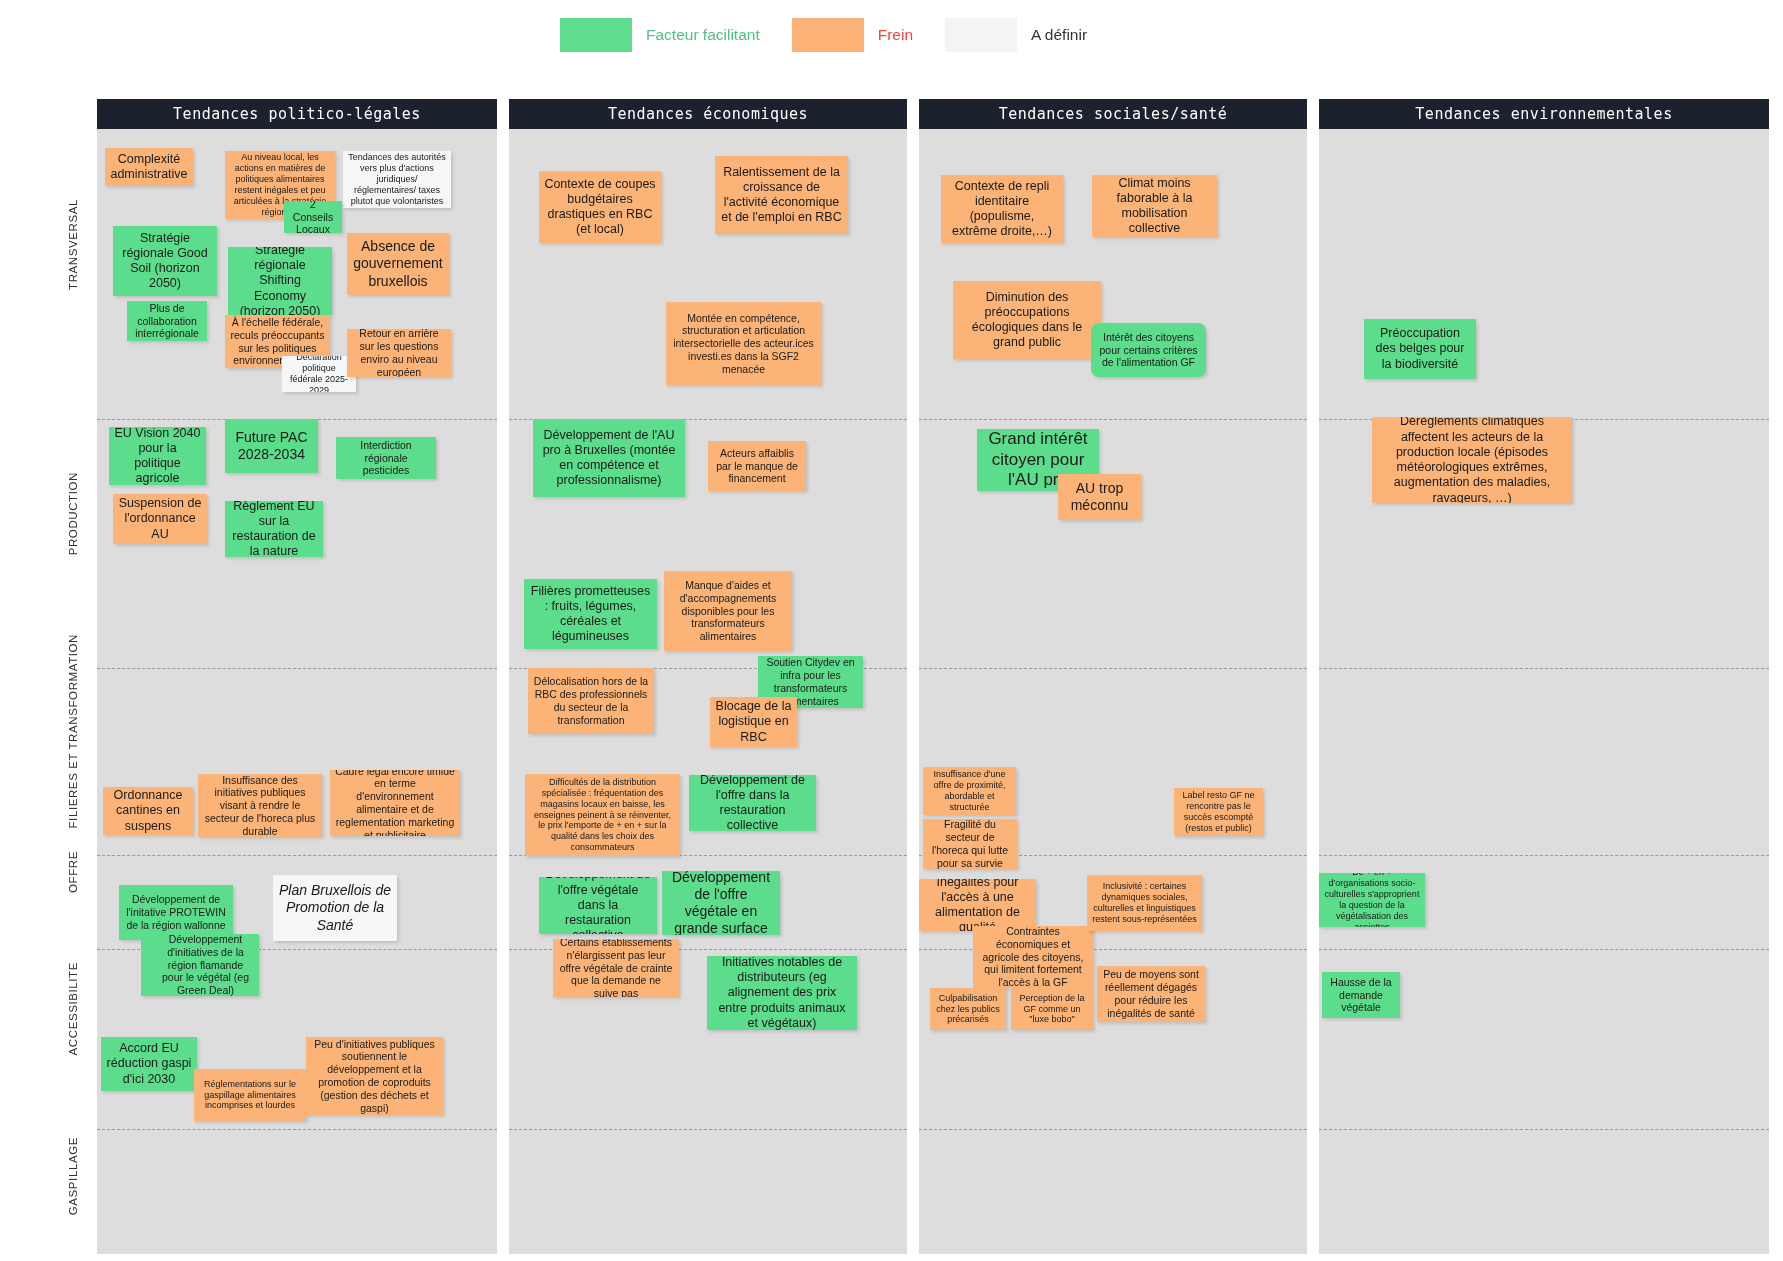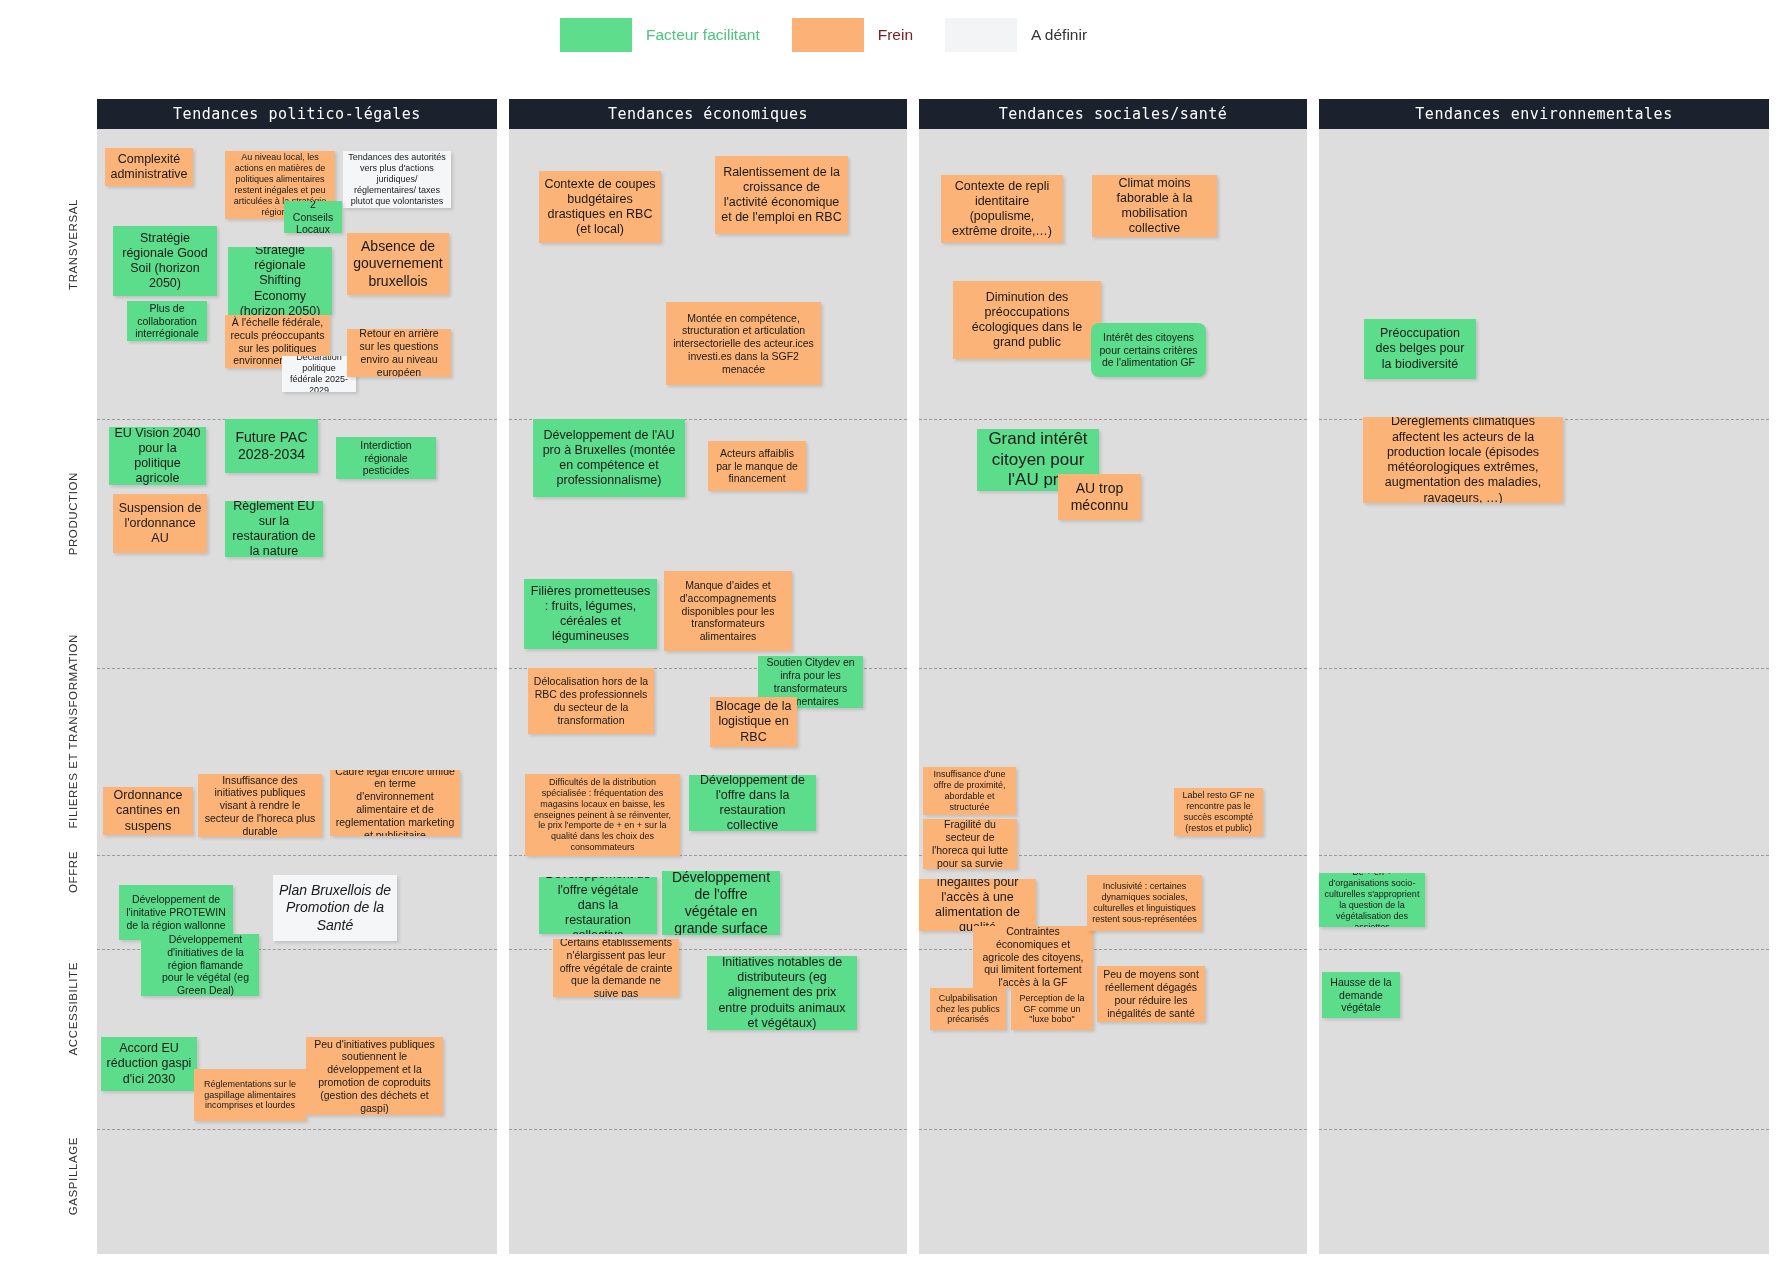--- a/index.html
+++ b/index.html
@@ -15,21 +15,21 @@
     position: absolute; left: 560px; top: 18px;
     display: flex; align-items: center; gap: 0px;
   }
   .legend-item { display: flex; align-items: center; margin-right: 32px; }
   .legend-swatch { width: 72px; height: 34px; margin-right: 14px; }
   .legend-label { font-size: 15.5px; }
   .lg-green  { background: #5ede8c; }
   .lg-orange { background: #fcb276; }
   .lg-white  { background: #f2f4f5; }
   .t-green  { color: #4cc47f; }
-  .t-orange { color: #7f1d1d; }
+  .t-orange { color: #ef4444; }
   .t-dark   { color: #333; }
 
   
   #matrix { position: absolute; left: 97px; top: 99px; width: 1672px; height: 1155px; }
   #rowlabels { position: absolute; left: 48px; top: 99px; width: 50px; height: 1155px; }
   .rowlabel {
     position: absolute; left: 0; width: 50px;
     display: flex; align-items: center; justify-content: center;
   }
   .rowlabel span {
@@ -127,21 +127,21 @@
         <div class="card green fs-m" style="left: 16px; top: 97px; width: 104px; height: 70px;">Stratégie régionale Good Soil (horizon 2050)</div>
         <div class="card green fs-m" style="left: 131px; top: 118px; width: 104px; height: 68px;">Stratégie régionale Shifting Economy (horizon 2050)</div>
         <div class="card orange fs-l" style="left: 250px; top: 104px; width: 102px; height: 62px;">Absence de gouvernement bruxellois</div>
         <div class="card green fs-s" style="left: 30px; top: 172px; width: 80px; height: 40px;">Plus de collaboration interrégionale</div>
         <div class="card orange fs-s" style="left: 128px; top: 186px; width: 105px; height: 53px;">À l'échelle fédérale, reculs préoccupants sur les politiques environnementales</div>
         <div class="card white fs-xs" style="left: 185px; top: 227px; width: 74px; height: 36px;">Déclaration politique fédérale 2025-2029</div>
         <div class="card orange fs-s" style="left: 250px; top: 200px; width: 104px; height: 48px;">Retour en arrière sur les questions enviro au niveau européen</div>
         <div class="card green fs-m" style="left: 12px; top: 298px; width: 97px; height: 58px;">EU Vision 2040 pour la politique agricole</div>
         <div class="card green fs-l" style="left: 128px; top: 290px; width: 93px; height: 54px;">Future PAC 2028-2034</div>
         <div class="card green fs-s" style="left: 239px; top: 308px; width: 100px; height: 42px;">Interdiction régionale pesticides</div>
-        <div class="card orange fs-m" style="left: 16px; top: 365px; width: 94px; height: 59px;">Suspension de l'ordonnance AU</div>
+        <div class="card orange fs-m" style="left: 16px; top: 365px; width: 94px; height: 50px;">Suspension de l'ordonnance AU</div>
         <div class="card green fs-m" style="left: 128px; top: 372px; width: 98px; height: 56px;">Règlement EU sur la restauration de la nature</div>
         <div class="card orange fs-m" style="left: 6px; top: 658px; width: 90px; height: 48px;">Ordonnance cantines en suspens</div>
         <div class="card orange fs-s" style="left: 101px; top: 645px; width: 124px; height: 63px;">Insuffisance des initiatives publiques visant à rendre le secteur de l'horeca plus durable</div>
         <div class="card orange fs-s" style="left: 233px; top: 641px; width: 130px; height: 66px;">Cadre légal encore timide en terme d'environnement alimentaire et de reglementation marketing et publicitaire</div>
         <div class="card green fs-s" style="left: 22px; top: 756px; width: 114px; height: 55px;">Développement de l'initative PROTEWIN de la région wallonne</div>
         <div class="card white fs-l" style="left: 176px; top: 746px; width: 124px; height: 66px; font-style: italic;">Plan Bruxellois de Promotion de la Santé</div>
         <div class="card green fs-s" style="left: 44px; top: 805px; width: 118px; height: 62px; padding-left: 16px;">Développement d'initiatives de la région flamande pour le végétal (eg Green Deal)</div>
         <div class="card green fs-m" style="left: 4px; top: 908px; width: 96px; height: 54px;">Accord EU réduction gaspi d'ici 2030</div>
         <div class="card orange fs-xs" style="left: 97px; top: 940px; width: 112px; height: 52px;">Réglementations sur le gaspillage alimentaires incomprises et lourdes</div>
         <div class="card orange fs-s" style="left: 209px; top: 908px; width: 137px; height: 78px;">Peu d'initiatives publiques soutiennent le développement et la promotion de coproduits (gestion des déchets et gaspi)</div>
@@ -200,18 +200,18 @@
     </div>
     <div class="column" style="left: 1222px; width: 450px;">
       <div class="colhead">Tendances environnementales</div>
       <div class="colbody">
         <div class="rowsep" style="top: 290px;"></div>
         <div class="rowsep" style="top: 539px;"></div>
         <div class="rowsep" style="top: 726px;"></div>
         <div class="rowsep" style="top: 820px;"></div>
         <div class="rowsep" style="top: 1000px;"></div>
         <div class="card green fs-m" style="left: 45px; top: 190px; width: 112px; height: 60px;">Préoccupation des belges pour la biodiversité</div>
-        <div class="card orange fs-m" style="left: 44px; top: 288px; width: 200px; height: 86px;">Dérèglements climatiques affectent les acteurs de la production locale (épisodes météorologiques extrêmes, augmentation des maladies, ravageurs, …)</div>
+        <div class="card orange fs-m" style="left: 53px; top: 288px; width: 200px; height: 86px;">Dérèglements climatiques affectent les acteurs de la production locale (épisodes météorologiques extrêmes, augmentation des maladies, ravageurs, …)</div>
         <div class="card green fs-xs" style="left: 0px; top: 744px; width: 106px; height: 54px;">De + en + d'organisations socio-culturelles s'approprient la question de la végétalisation des assiettes</div>
         <div class="card green fs-s" style="left: 3px; top: 843px; width: 78px; height: 46px;">Hausse de la demande végétale</div>
       </div>
     </div>
   </div>
 
 </body></html>

